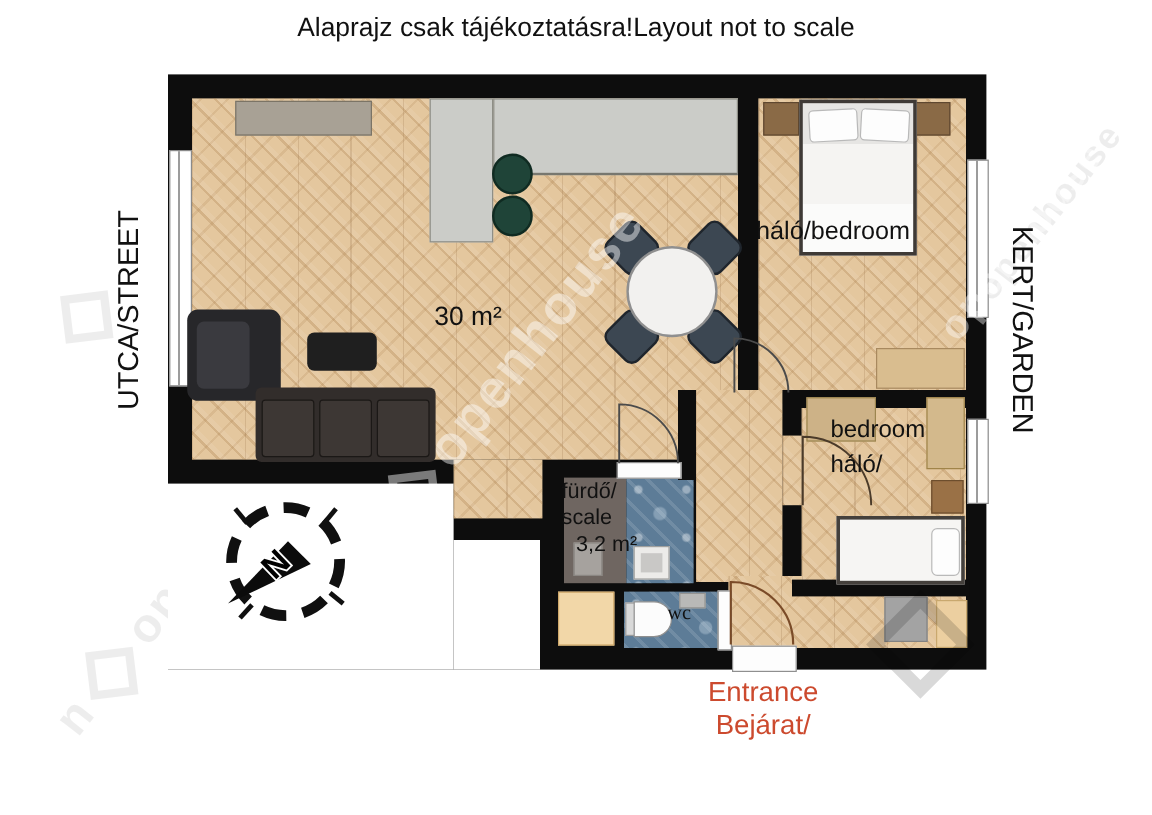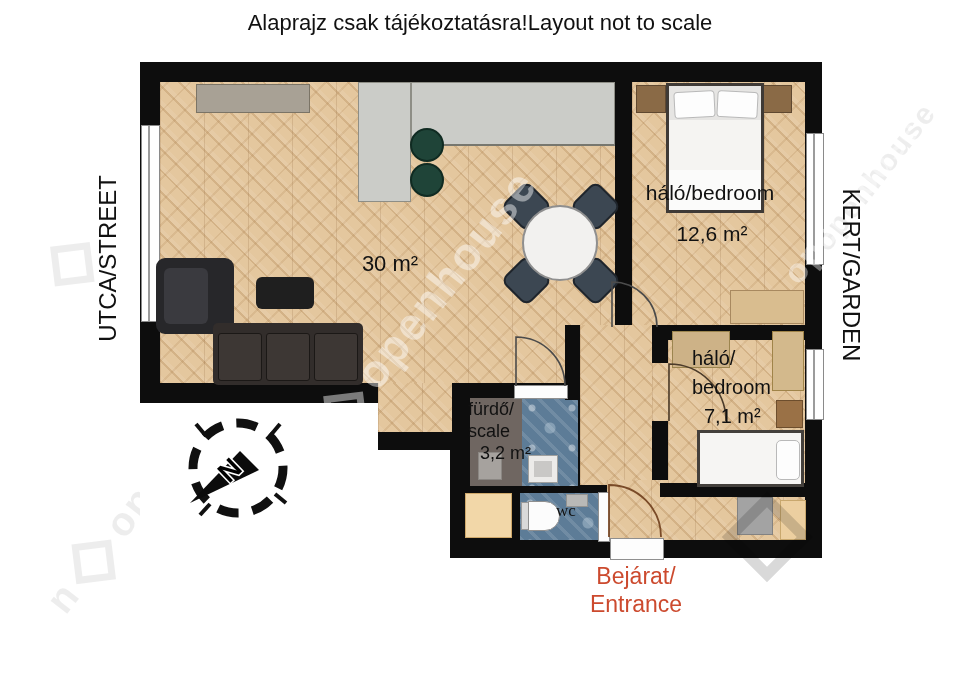--- a/index.html
+++ b/index.html
@@ -168,38 +168,36 @@
         <line x1="92" y1="80" x2="103" y2="89"></line>
         <line x1="27" y1="90" x2="17" y2="101"></line>
       </g>
       <polygon points="7,89 57,37 76,56" fill="#0b0b0b"></polygon>
       <text transform="translate(46,70) rotate(-44)" font-size="28" font-weight="bold" fill="#000" stroke="#fff" stroke-width="3" paint-order="stroke" font-family="Liberation Sans, sans-serif">N</text>
     </g>
   </svg>
 
   <div class="label" style="left:330px;top:251px;width:120px;text-align:center;font-size:22px;">30 m²</div>
 
-  <div class="label" style="left:630px;top:180px;width:160px;text-align:center;font-size:21px;">háló/bedroom</div>
-  <div class="label" style="left:642px;top:221px;width:140px;text-align:center;font-size:21px;">12,6 m²</div>
+  <div class="label" style="left:630px;top:180px;width:160px;font-size:21px;">háló/bedroom</div>
 
   <div class="label" style="left:692px;top:344px;width:112px;font-size:20px;line-height:29px;">
+    <div>bedroom</div>
     <div>háló/</div>
-    <div>bedroom</div>
-    <div style="padding-left:12px;">7,1 m²</div>
   </div>
 
   <div class="label" style="left:468px;top:398px;width:92px;font-size:18px;line-height:22px;">
     <div>fürdő/</div>
     <div>scale</div>
     <div style="padding-left:12px;">3,2 m²</div>
   </div>
 
   <div class="label" style="left:556px;top:501px;font-size:17px;font-family:Liberation Serif, serif;">wc</div>
 
   <div class="label" style="left:23px;top:244px;width:170px;text-align:center;font-size:24px;transform:rotate(-90deg);">UTCA/STREET</div>
   <div class="label" style="left:766px;top:259px;width:170px;text-align:center;font-size:24px;transform:rotate(90deg);">KERT/GARDEN</div>
 
   <div class="label" style="left:560px;top:562px;width:152px;text-align:center;font-size:23px;line-height:28px;color:var(--entrance);">
+    <div>Entrance</div>
     <div>Bejárat/</div>
-    <div>Entrance</div>
   </div>
 
 </div>
 
 </body></html>

